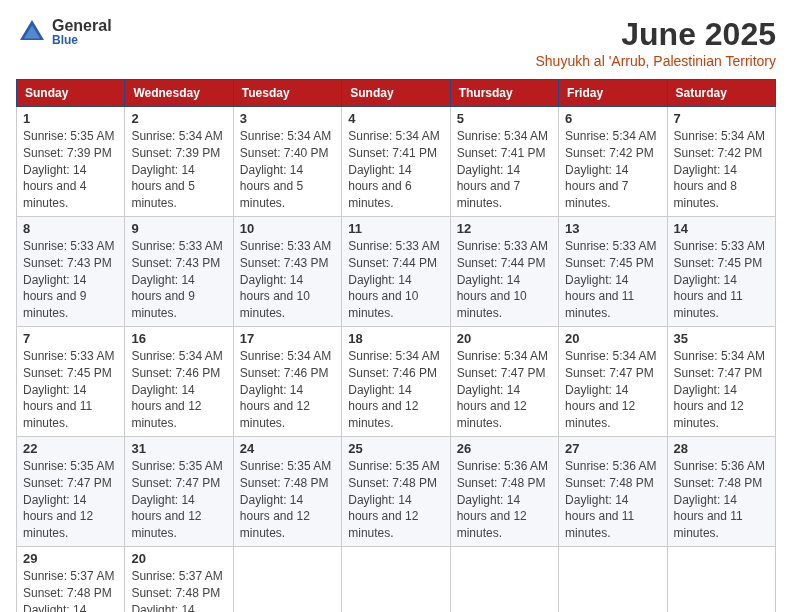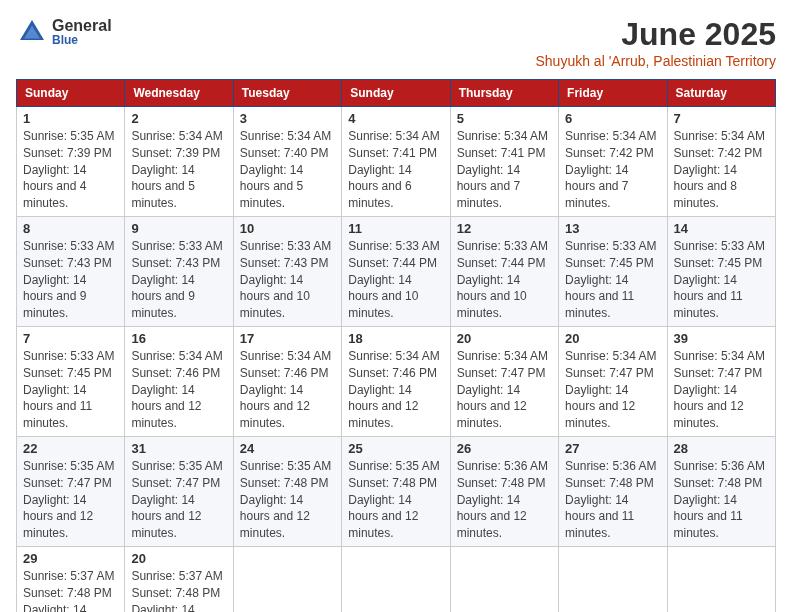--- a/index.html
+++ b/index.html
@@ -205,21 +205,21 @@
         </td>
         <td>
           <span class="day-number">20</span>
           <div class="day-info">Sunrise: 5:34 AM<br>Sunset: 7:47 PM<br>Daylight: 14 hours and 12 minutes.</div>
         </td>
         <td>
           <span class="day-number">20</span>
           <div class="day-info">Sunrise: 5:34 AM<br>Sunset: 7:47 PM<br>Daylight: 14 hours and 12 minutes.</div>
         </td>
         <td>
-          <span class="day-number">39</span>
+          <span class="day-number">35</span>
           <div class="day-info">Sunrise: 5:34 AM<br>Sunset: 7:47 PM<br>Daylight: 14 hours and 12 minutes.</div>
         </td>
       </tr>
       <tr>
         <td>
           <span class="day-number">22</span>
           <div class="day-info">Sunrise: 5:35 AM<br>Sunset: 7:47 PM<br>Daylight: 14 hours and 12 minutes.</div>
         </td>
         <td>
           <span class="day-number">31</span>

